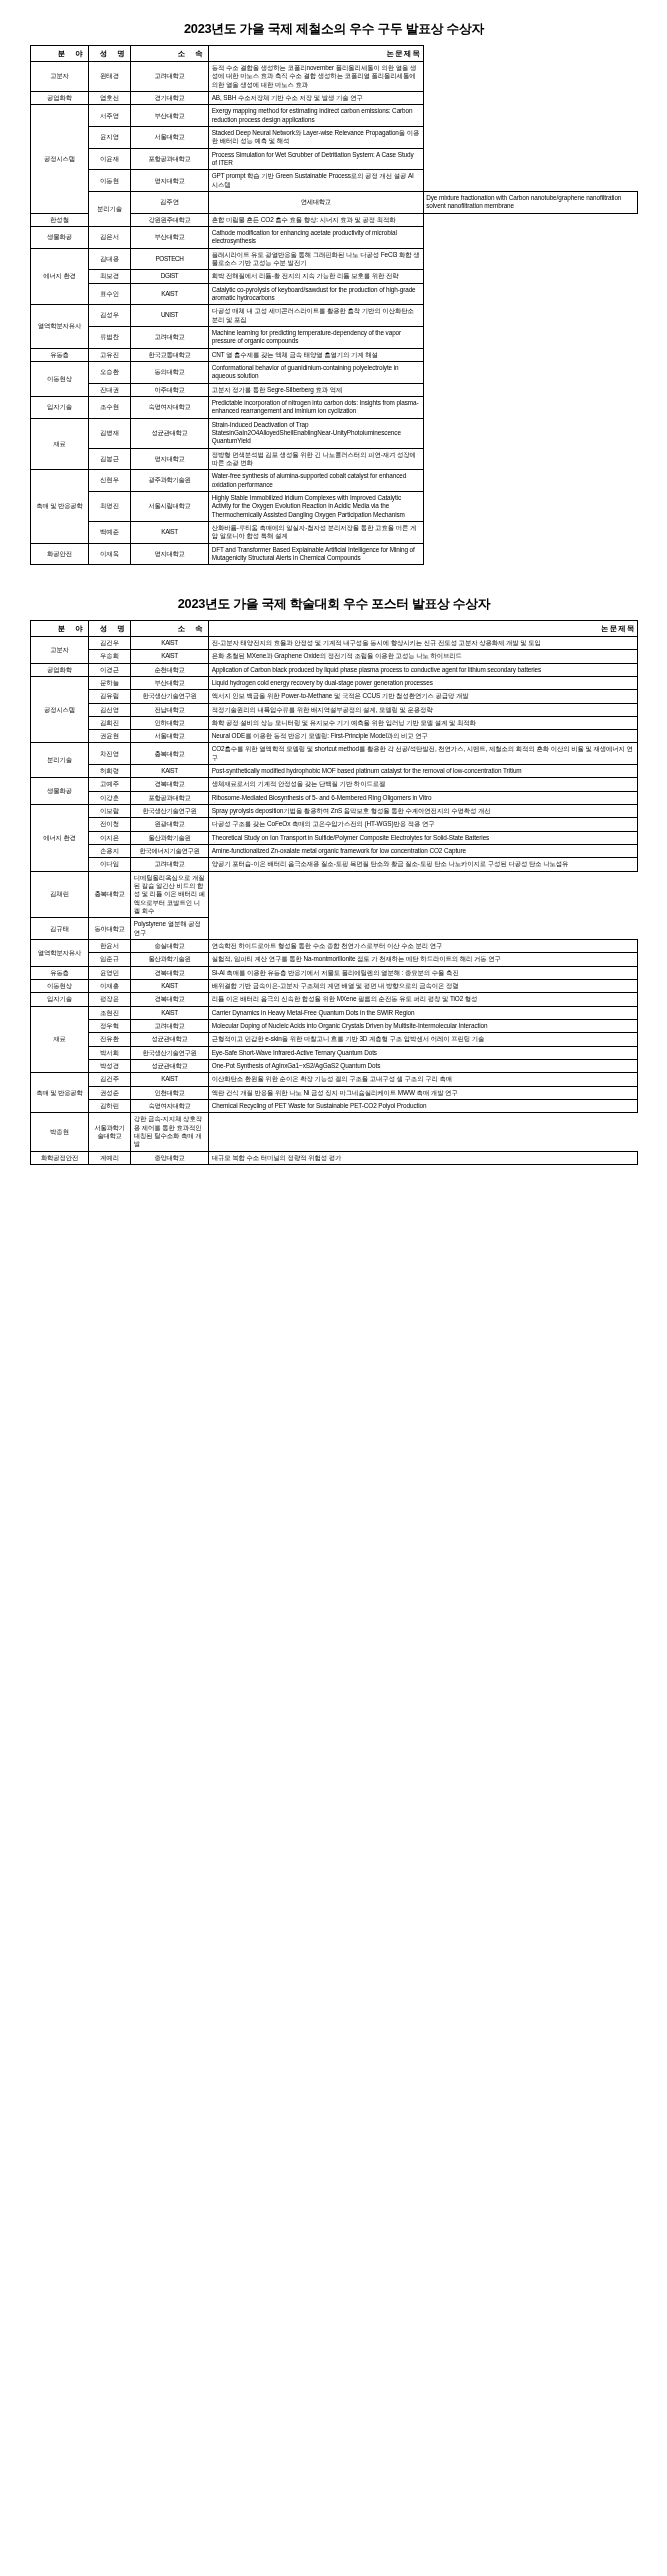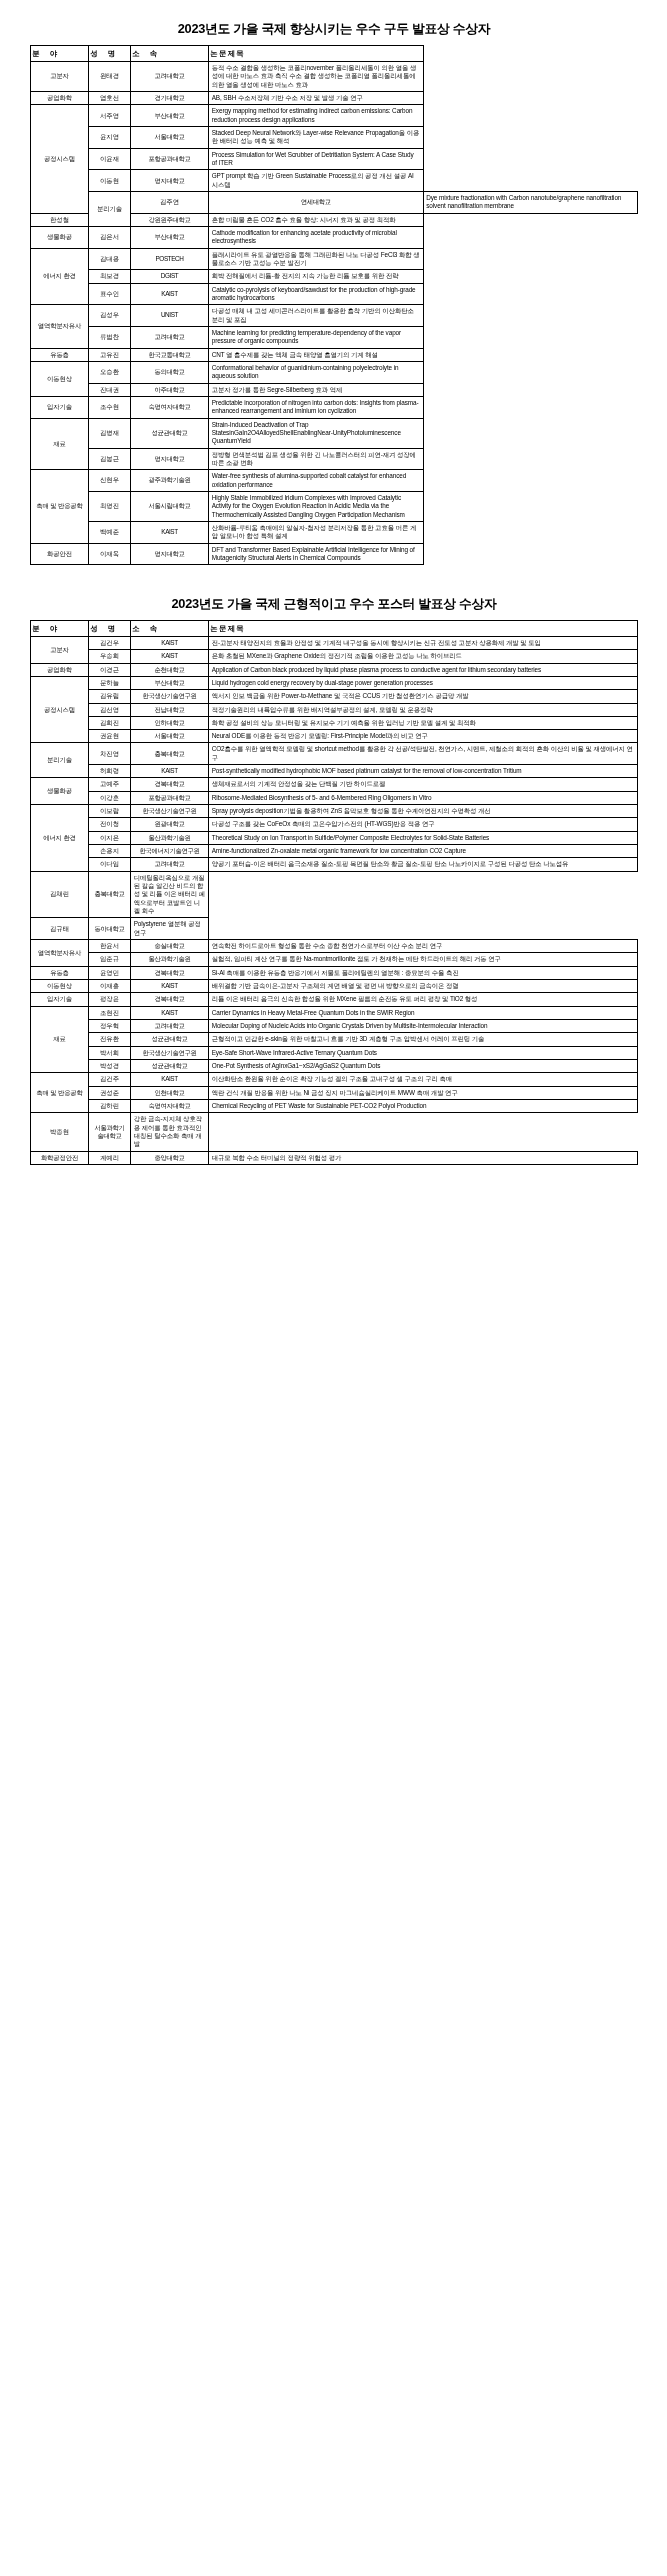--- a/index.html
+++ b/index.html
@@ -35,21 +35,21 @@
   table.award col.c-affil  { width: 78px; }
   table.award col.c-paper  { width: auto; }
   table.award th, table.award td {
     border: 0.7px solid #000000;
     padding: 2px 2.7px;
     font-size: 6.4px;
     line-height: 1.3;
     vertical-align: middle;
   }
   table.award thead th {
-    text-align: left;
+    text-align: right;
     font-weight: bold;
     font-size: 7.4px;
     letter-spacing: 4px;
     padding: 2.7px 1.3px;
   }
   table.award thead th.paper-head {
     letter-spacing: 1.3px;
     margin-top: 32px;
   }
   td.field, td.name, td.affil {
@@ -65,21 +65,21 @@
     letter-spacing: -0.1px;
   }
   td.affil { font-size: 6px; letter-spacing: -0.4px; }
   td.name  { font-size: 6.4px; letter-spacing: 0px; }
 </style>
 </head>
 <body>
 
 <div class="page">
 
-  <div class="doc-title">2023년도 가을 국제 향상시키는 우수 구두 발표상 수상자</div>
+  <div class="doc-title">2023년도 가을 국제 제철소의 우수 구두 발표상 수상자</div>
   <table class="award">
     <colgroup>
       <col class="c-field">
         <col class="c-name">
         <col class="c-affil">
         <col class="c-paper">
     </colgroup>
     <thead>
       <tr>
         <th>분  야</th>
@@ -218,21 +218,21 @@
         </tr>
         <tr>
           <td class="field">화공안전</td>
           <td class="name">이재욱</td>
           <td class="affil">명지대학교</td>
           <td class="paper">DFT and Transformer Based Explainable Artificial Intelligence for Mining of Mutagenicity Structural Alerts in Chemical Compounds</td>
         </tr>
       </tbody>
   </table>
 
-  <div class="doc-title second">2023년도 가을 국제 근형적이고 우수 포스터 발표상 수상자</div>
+  <div class="doc-title second">2023년도 가을 국제 학술대회 우수 포스터 발표상 수상자</div>
   <table class="award">
     <colgroup>
       <col class="c-field">
         <col class="c-name">
         <col class="c-affil">
         <col class="c-paper">
     </colgroup>
     <thead>
       <tr>
         <th>분  야</th>

